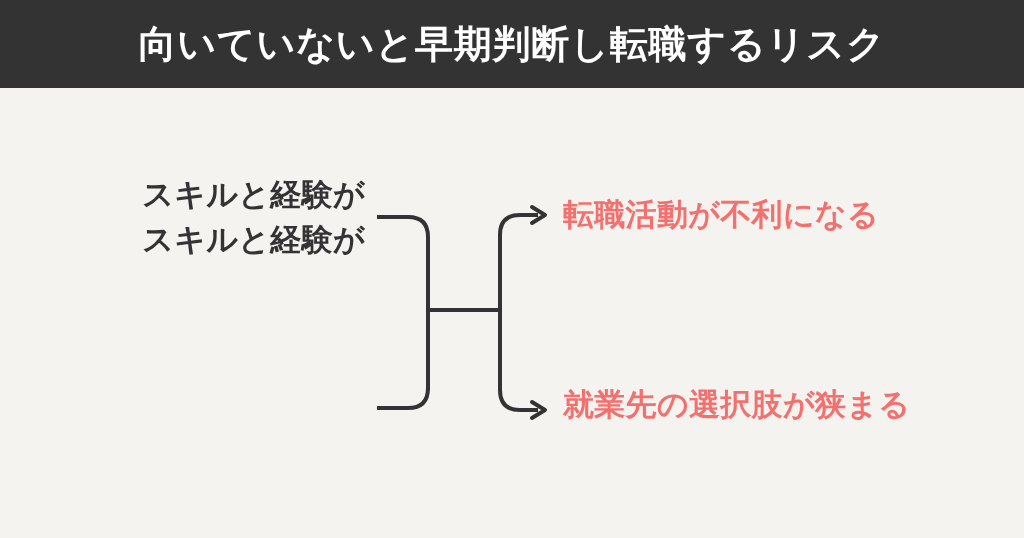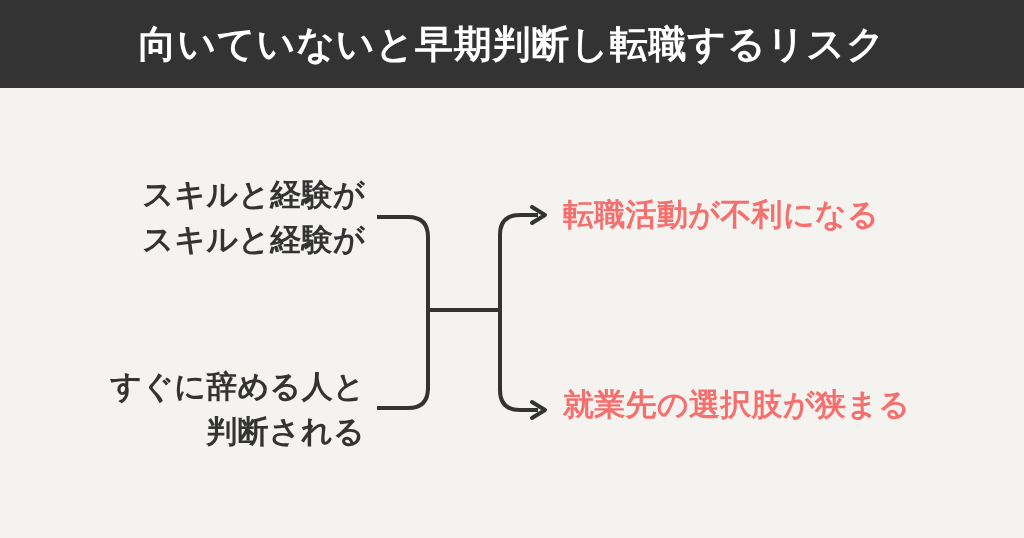--- a/index.html
+++ b/index.html
@@ -105,24 +105,20 @@
     <div class="header-title">向いていないと早期判断し転職するリスク</div>
   </div>
 
   <div class="diagram">
 
     <div class="cause cause-1">
       <span class="line">スキルと経験が</span>
       <span class="line">スキルと経験が</span>
     </div>
 
-    <div class="cause cause-2">
-      <span class="line">すぐに辞める人と</span>
-      <span class="line">判断される</span>
-    </div>
 
     <svg class="connector" viewBox="0 0 1024 450" xmlns="http://www.w3.org/2000/svg">
       <g fill="none" stroke="#333333" stroke-width="4" stroke-linecap="butt" stroke-linejoin="round">
 
         <path d="M 377 129 L 408 129 Q 428 129 428 149 L 428 302"></path>
         <path d="M 377 320 L 408 320 Q 428 320 428 300 L 428 222"></path>
 
         <path d="M 426 222 L 502 222"></path>
 
         <path d="M 500 222 L 500 147 Q 500 127 520 127 L 538 127"></path>

